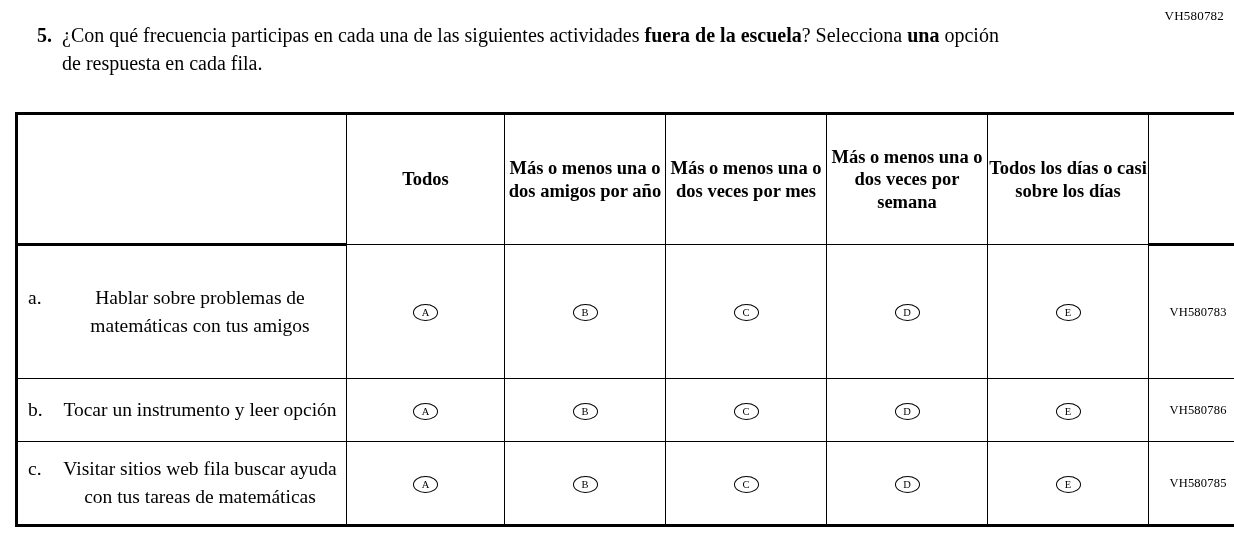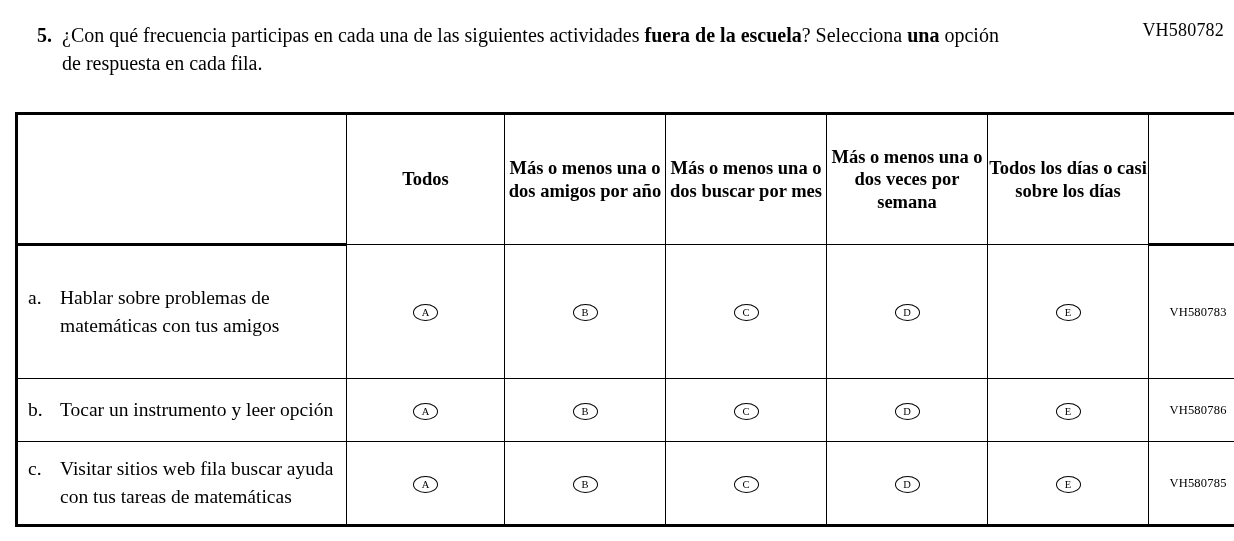--- a/index.html
+++ b/index.html
@@ -11,24 +11,24 @@
     width: 1234px;
     height: 541px;
     font-family: "Liberation Serif", serif;
     color: #000000;
     position: relative;
     overflow: hidden;
   }
 
   .page-code {
     position: absolute;
-    top: 20px;
+    top: 8px;
     right: 10px;
     font-family: "Liberation Serif", serif;
-    font-size: 18px;
+    font-size: 13px;
     letter-spacing: 0.2px;
   }
 
   .question-block {
     position: absolute;
     top: 22px;
     left: 22px;
     width: 1060px;
     display: flex;
     align-items: flex-start;
@@ -95,20 +95,21 @@
     padding: 10px 6px 10px 10px;
     display: flex;
     align-items: flex-start;
   }
   .row-letter {
     flex: 0 0 28px;
     padding-right: 4px;
   }
   .row-text {
     flex: 1 1 auto;
+    text-align: center;
   }
 
   td.bubble-cell {
     text-align: center;
   }
   .bubble {
     display: inline-block;
     width: 23px;
     height: 15px;
     border: 1.2px solid #000;
@@ -152,21 +153,21 @@
       <col class="c-opt2">
       <col class="c-opt2">
       <col class="c-opt2">
       <col class="c-code">
     </colgroup>
     <thead>
       <tr>
         <td class="blank-left"></td>
         <td>Todos</td>
         <td>Más o menos una o dos amigos por año</td>
-        <td>Más o menos una o dos buscar por mes</td>
+        <td>Más o menos una o dos veces por mes</td>
         <td>Más o menos una o dos veces por semana</td>
         <td>Todos los días o casi sobre los días</td>
         <td class="blank-right"></td>
       </tr>
     </thead>
     <tbody>
       <tr class="r-a">
         <td>
           <div class="row-label">
             <span class="row-letter">a.</span>

